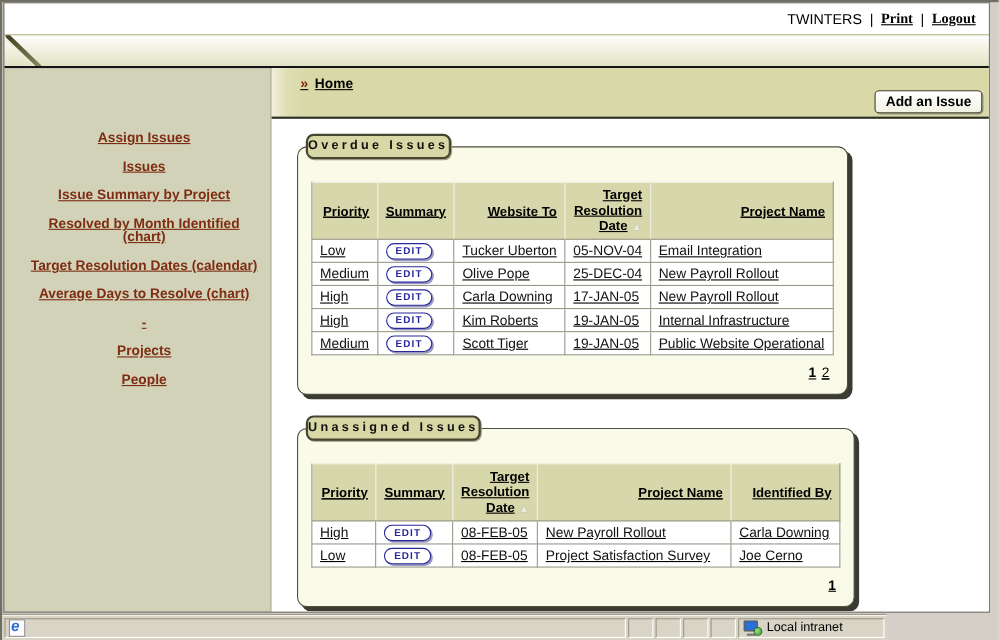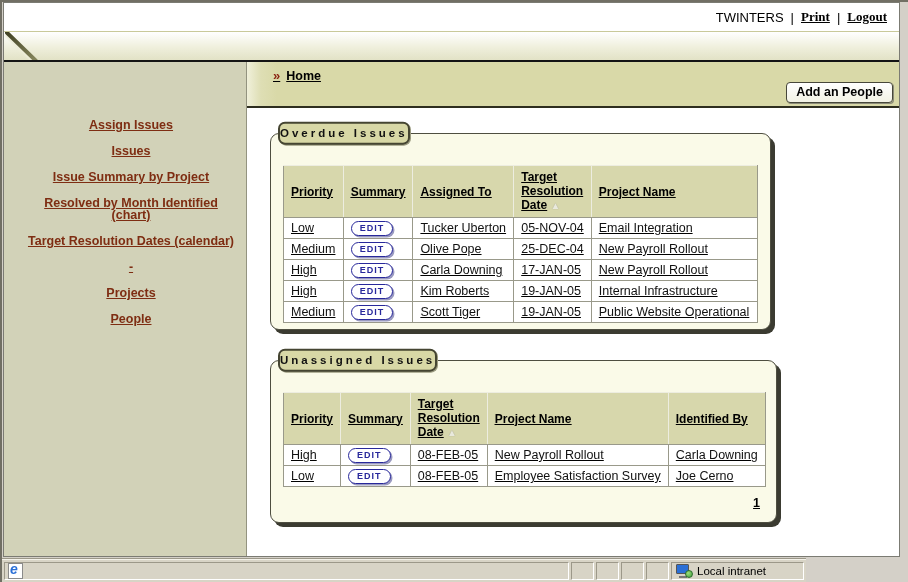--- a/index.html
+++ b/index.html
@@ -51,21 +51,21 @@
   .region-tab { position:absolute; top:-1px; left:8px; transform:translateY(-45%);
                 background:#D8D8A6; border:2px solid #454532; border-radius:7px;
                 padding:3px 0 4px; font-size:11.5px; font-weight:bold; letter-spacing:3px; color:#111;
                 box-shadow:1px 1px 0 #9B9B80; white-space:nowrap; }
   .region.overdue .region-box { width:501px; }
   .region.unassigned .region-box { width:507px; }
 
   
   table.report { border-collapse:collapse; background:#fff; }
   table.report th, table.report td { border:1px solid #99998A; font-size:12.5px; padding:2px 7px; white-space:nowrap; }
-  table.report th { background:#D7D7AC; text-align:left; vertical-align:middle; height:52px;
+  table.report th { background:#D7D7AC; text-align:right; vertical-align:middle; height:52px;
                     border-color:#EDEDE0 #EDEDE0 #99998A #EDEDE0; font-size:12px; }
   table.report th.first { border-left-color:#99998A; }
   table.report th.last  { border-right-color:#99998A; }
   table.report thead tr { border-top:1px solid #99998A; }
   table.report th a { color:#000; font-weight:bold; text-decoration:underline; cursor:pointer; }
   table.report th .plain { color:#000; font-weight:bold; }
   table.report td { height:21px; color:#111; }
   .th-wrap { width:62px; display:inline-block; white-space:normal; line-height:14px; }
   .sort-arrow { color:#E9E9DC; text-shadow:0 0 1px #8F8F7F; font-size:10px; }
 
@@ -115,43 +115,44 @@
     </div>
     <div class="blackline"></div>
 
     <div class="main">
       <div class="sidebar">
         <a class="side-link">Assign Issues</a>
         <a class="side-link">Issues</a>
         <a class="side-link">Issue Summary by Project</a>
         <a class="side-link">Resolved by Month Identified (chart)</a>
         <a class="side-link">Target Resolution Dates (calendar)</a>
+        <a class="side-link">Average Days to Resolve (chart)</a>
         <a class="side-link">-</a>
         <a class="side-link">Projects</a>
         <a class="side-link">People</a>
       </div>
 
       <div class="content">
         <div class="crumb-bar">
           <div class="crumb">
             <span class="chev">»</span><span>Home</span>
           </div>
-          <button class="add-btn">Add an People</button>
+          <button class="add-btn">Add an Issue</button>
         </div>
 
         <div class="work">
 
           <div class="region overdue">
             <div class="region-box">
               <table class="report">
                 <thead>
                   <tr>
                     <th class="first" style="width:61px"><a>Priority</a></th>
                     <th style="width:70px"><a>Summary</a></th>
-                    <th style="width:102px"><a>Assigned To</a></th>
+                    <th style="width:102px"><a>Website To</a></th>
                     <th style="width:78px"><span class="th-wrap"><a>Target Resolution Date</a> <span class="sort-arrow">▲</span></span></th>
                     <th class="last" style="width:171px"><a>Project Name</a></th>
                   </tr>
                 </thead>
                 <tbody>
                   <tr>
                     <td>Low</td>
                     <td><span class="edit-pill">EDIT</span></td>
                     <td>Tucker Uberton</td>
                     <td>05-NOV-04</td>
@@ -180,20 +181,23 @@
                   </tr>
                   <tr>
                     <td>Medium</td>
                     <td><span class="edit-pill">EDIT</span></td>
                     <td>Scott Tiger</td>
                     <td>19-JAN-05</td>
                     <td>Public Website Operational</td>
                   </tr>
                 </tbody>
               </table>
+              <div class="pager">
+                <span class="cur">1</span><a>2</a>
+              </div>
             </div>
             <div class="region-tab">Overdue Issues</div>
           </div>
 
           <div class="region unassigned">
             <div class="region-box">
               <table class="report">
                 <thead>
                   <tr>
                     <th class="first" style="width:59px"><a>Priority</a></th>
@@ -208,21 +212,21 @@
                     <td>High</td>
                     <td><span class="edit-pill">EDIT</span></td>
                     <td>08-FEB-05</td>
                     <td>New Payroll Rollout</td>
                     <td>Carla Downing</td>
                   </tr>
                   <tr>
                     <td>Low</td>
                     <td><span class="edit-pill">EDIT</span></td>
                     <td>08-FEB-05</td>
-                    <td>Employee Satisfaction Survey</td>
+                    <td>Project Satisfaction Survey</td>
                     <td>Joe Cerno</td>
                   </tr>
                 </tbody>
               </table>
               <div class="pager">
                 <span class="cur">1</span>
               </div>
             </div>
             <div class="region-tab">Unassigned Issues</div>
           </div>

